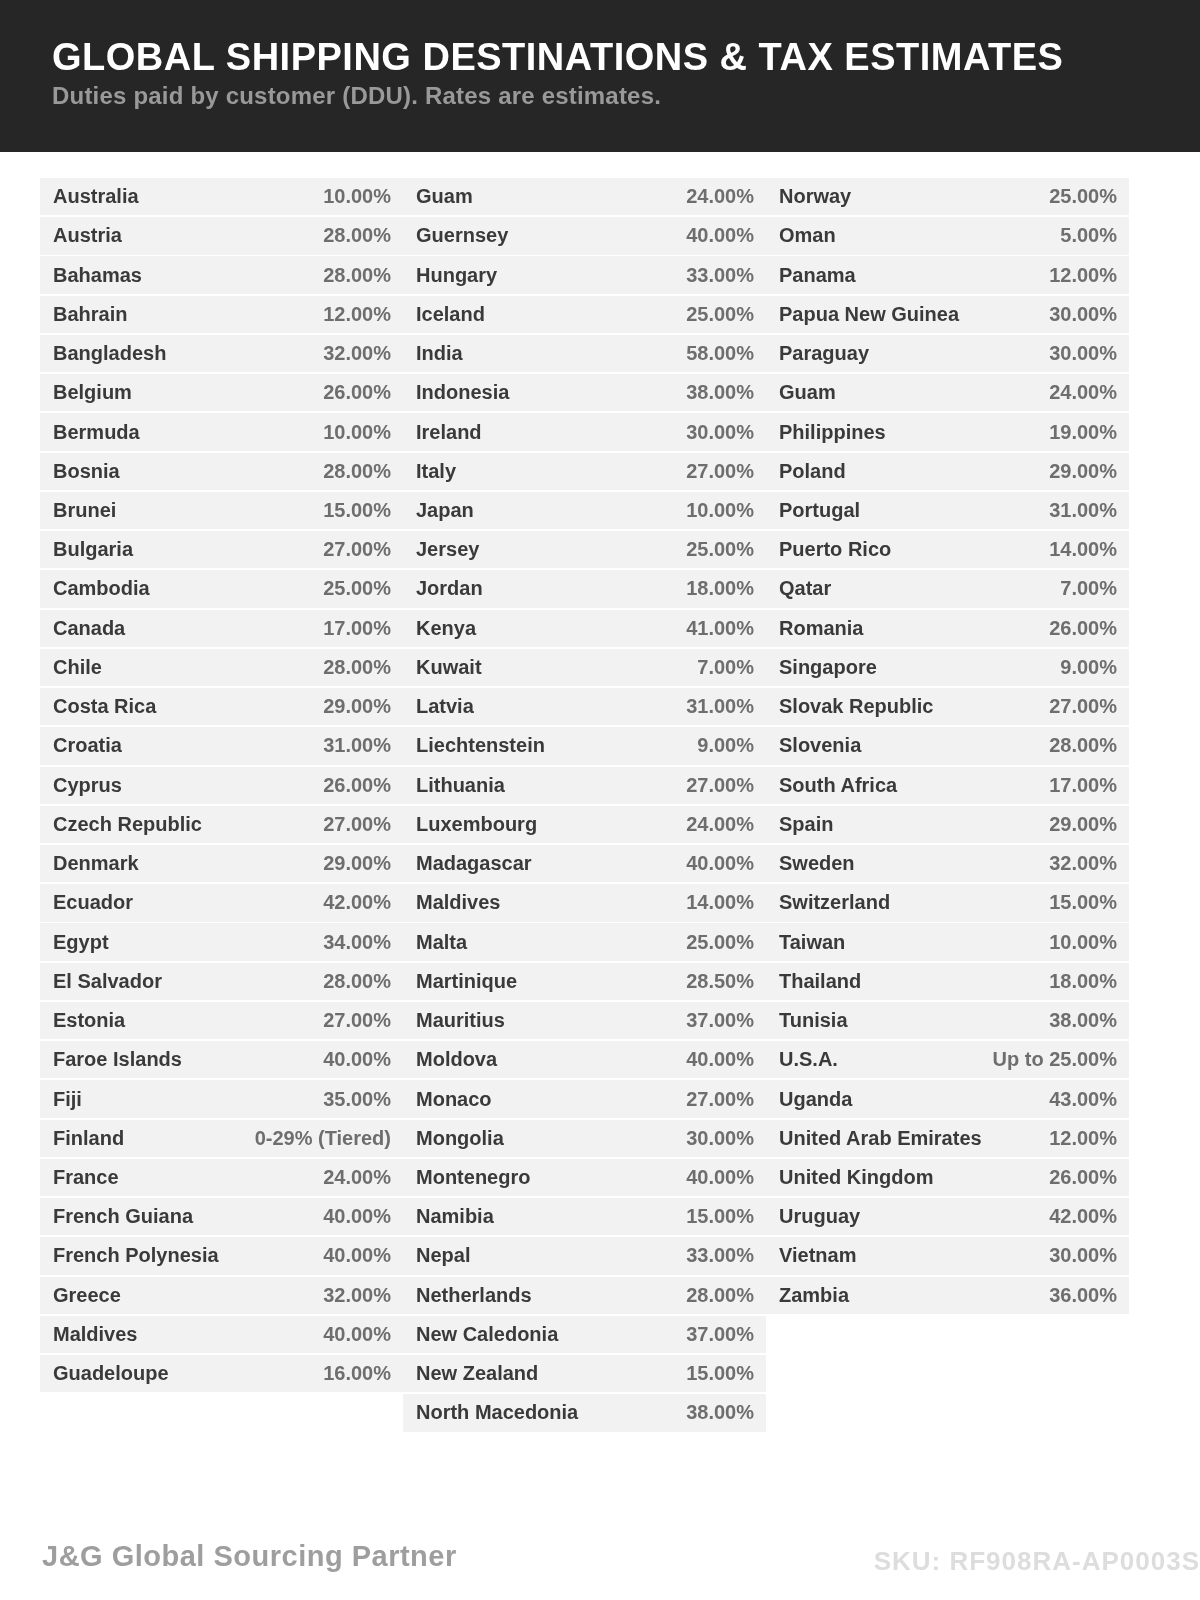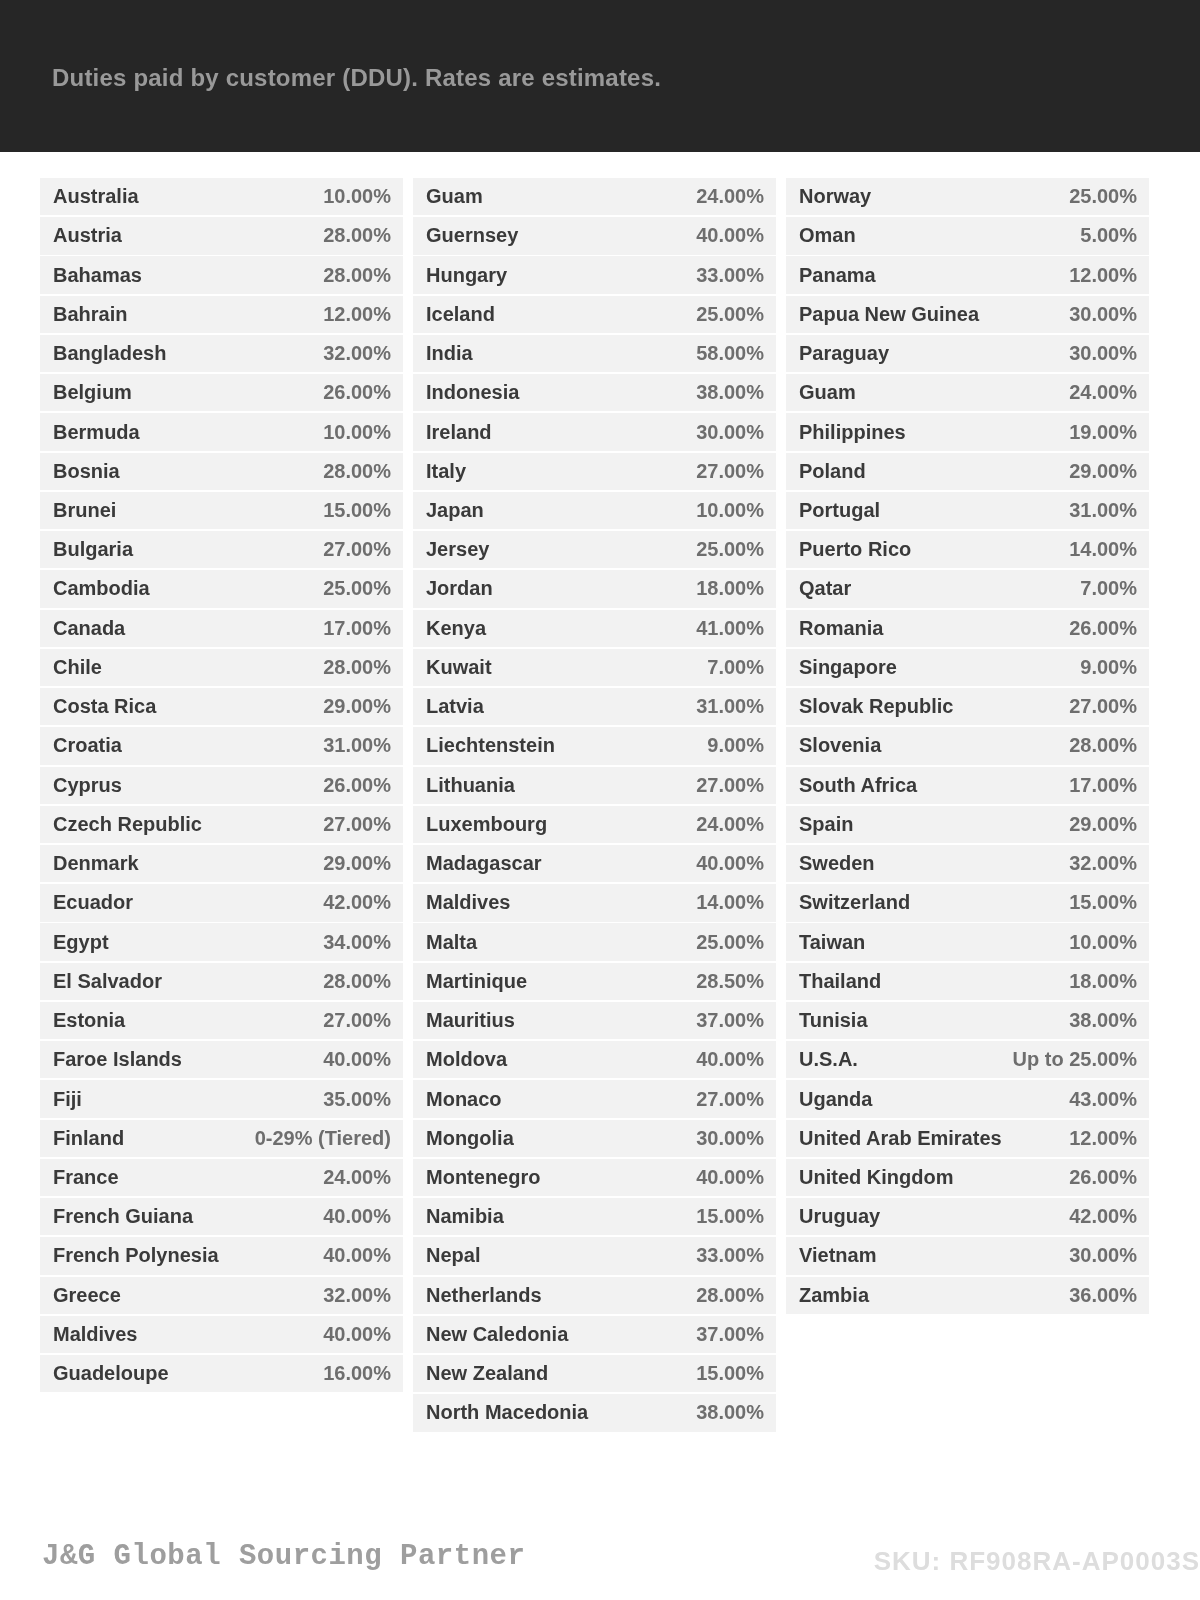--- a/index.html
+++ b/index.html
@@ -22,29 +22,28 @@
     color:#ffffff;
     font-size:38px;
     font-weight:700;
     letter-spacing:0.5px;
     white-space:nowrap;
   }
   .subtitle{
     color:#999999;
     font-size:24px;
     font-weight:700;
-    margin-top:28px;
+    margin-top:3px;
     letter-spacing:0.2px;
   }
   .table{
     position:absolute;
     top:178px;left:40px;
     width:1109px;
     display:flex;
-    gap:10px;
   }
   .col{
     width:363px;
     flex:0 0 363px;
   }
   .row{
     height:37.3px;
     margin-bottom:1.95px;
     background:#f2f2f2;
     display:flex;
@@ -68,38 +67,38 @@
     margin-left:8px;
   }
   .brand{
     position:absolute;
     left:42px;top:1540px;
     font-size:29px;
     font-weight:700;
     color:#9e9e9e;
     letter-spacing:0.5px;
     white-space:nowrap;
-    font-family:Liberation Mono, monospace;
   }
   .sku{
     position:absolute;
     right:0px;top:1546px;
     font-size:26px;
     font-weight:700;
     color:#dddddd;
     letter-spacing:1px;
     white-space:nowrap;
   }
 </style>
 </head>
 <body>
 
 <div class="page">
 
   <header class="hdr">
+    <div class="title">GLOBAL SHIPPING DESTINATIONS &amp; TAX ESTIMATES</div>
     <div class="subtitle">Duties paid by customer (DDU). Rates are estimates.</div>
   </header>
 
   <div class="table">
     <div class="col">
         <div class="row">
           <span class="country">Australia</span>
           <span class="rate">10.00%</span>
         </div>
         <div class="row">

